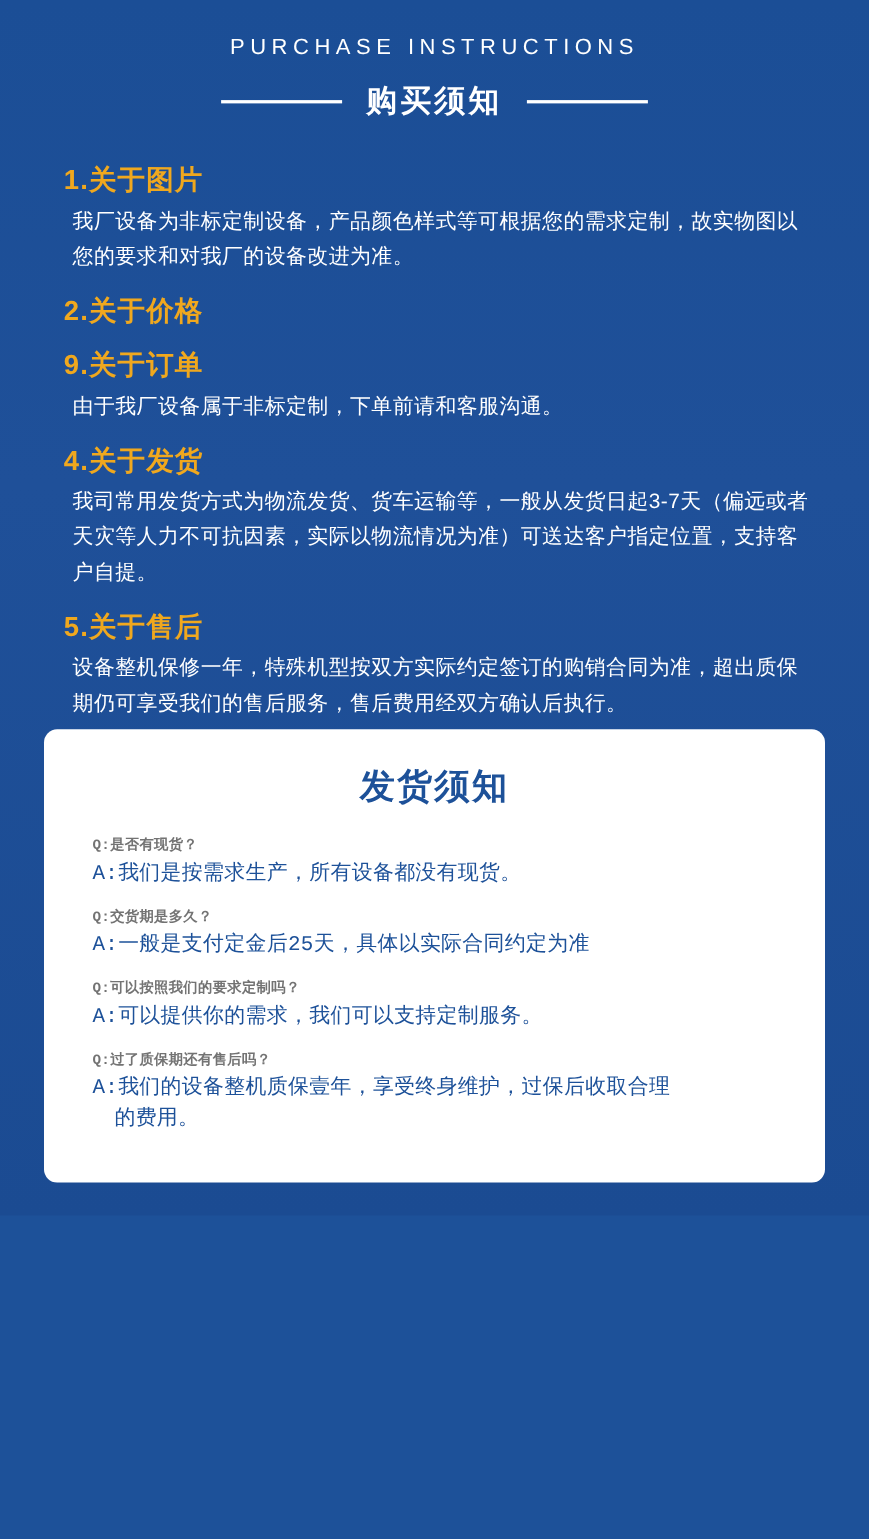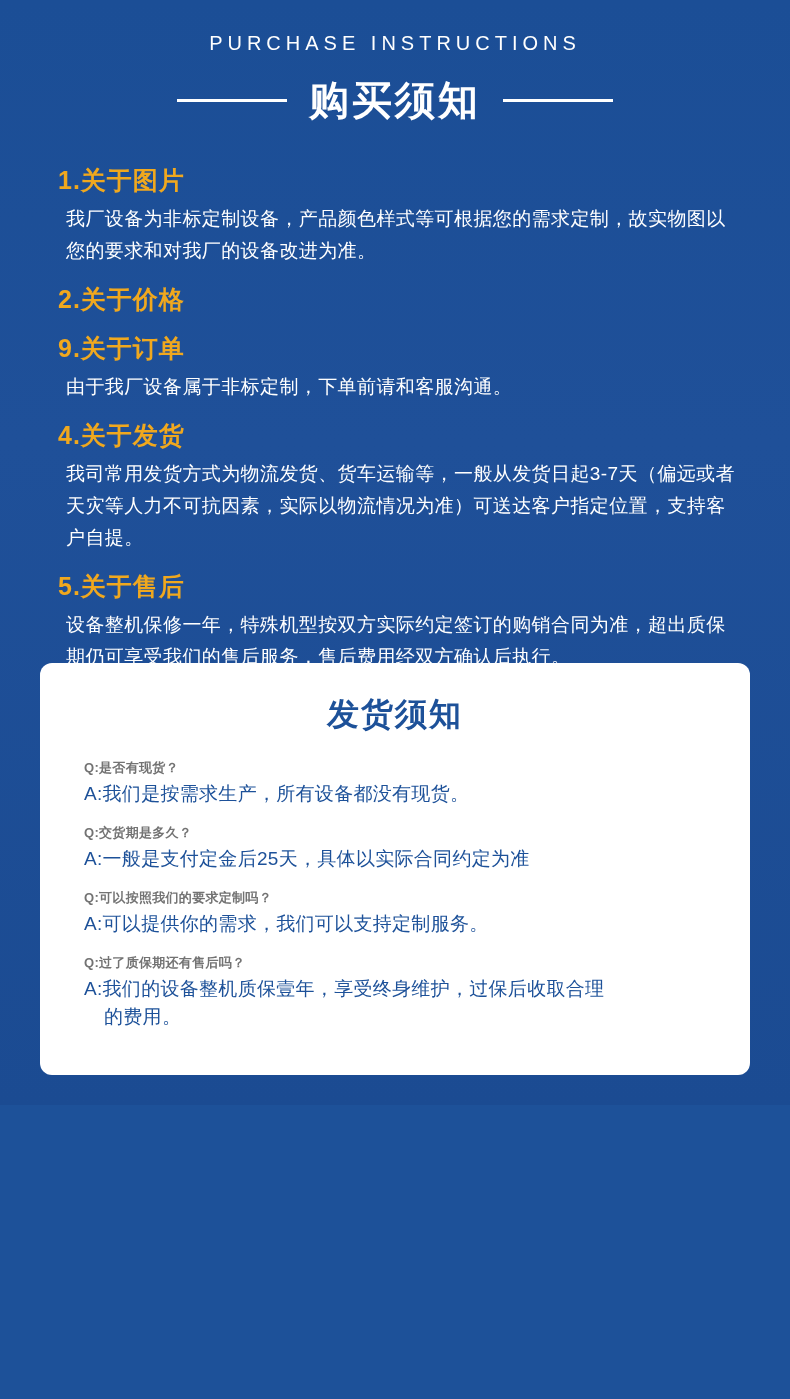--- a/index.html
+++ b/index.html
@@ -37,21 +37,21 @@
     justify-content: center;
     margin-top: 18px;
   }
   .title-row .rule {
     width: 110px;
     height: 3px;
     background: #ffffff;
   }
   .title-row .cn {
     color: #ffffff;
-    font-size: 40px;
+    font-size: 28px;
     font-weight: bold;
     letter-spacing: 3px;
     margin: 0 22px;
   }
   .content {
     padding: 20px 48px 0 48px;
   }
   .sec {
     margin-bottom: 8px;
   }
@@ -72,20 +72,21 @@
   }
   .card {
     position: absolute;
     left: 40px;
     right: 40px;
     bottom: 30px;
     background: #ffffff;
     border-radius: 12px;
     padding: 30px 0 28px 0;
     box-sizing: border-box;
+    font-family: Liberation Mono, monospace;
   }
   .card-title {
     text-align: center;
     color: #1d5199;
     font-size: 32px;
     font-weight: bold;
     letter-spacing: 2px;
     margin-bottom: 22px;
   }
   .qa {

